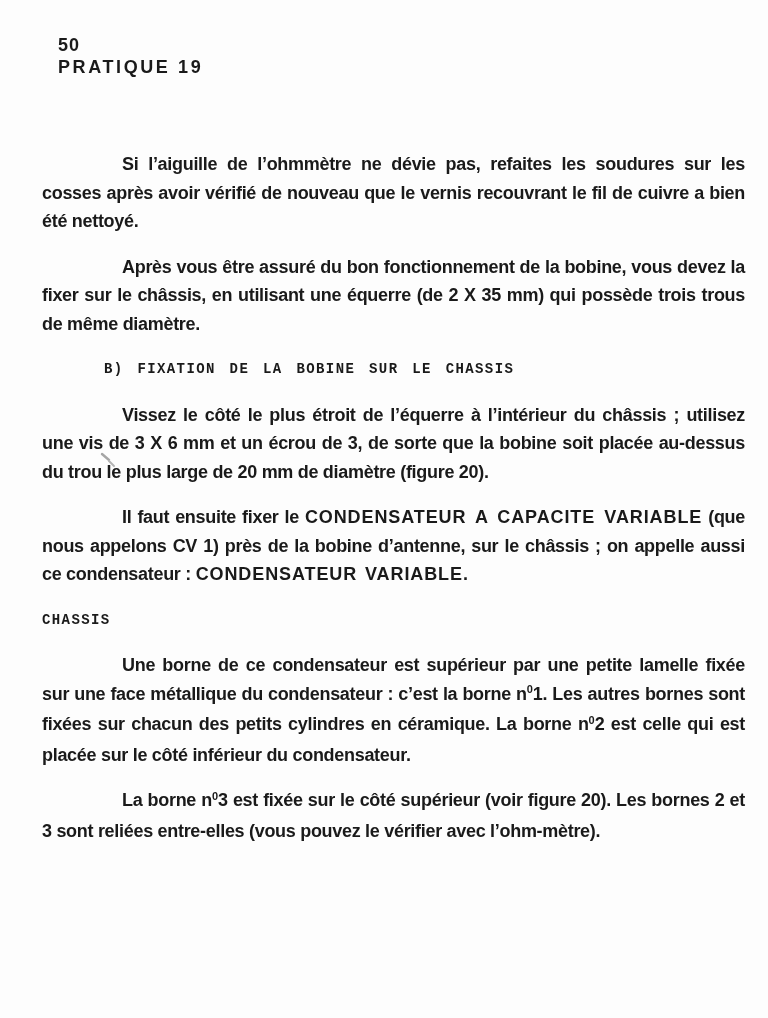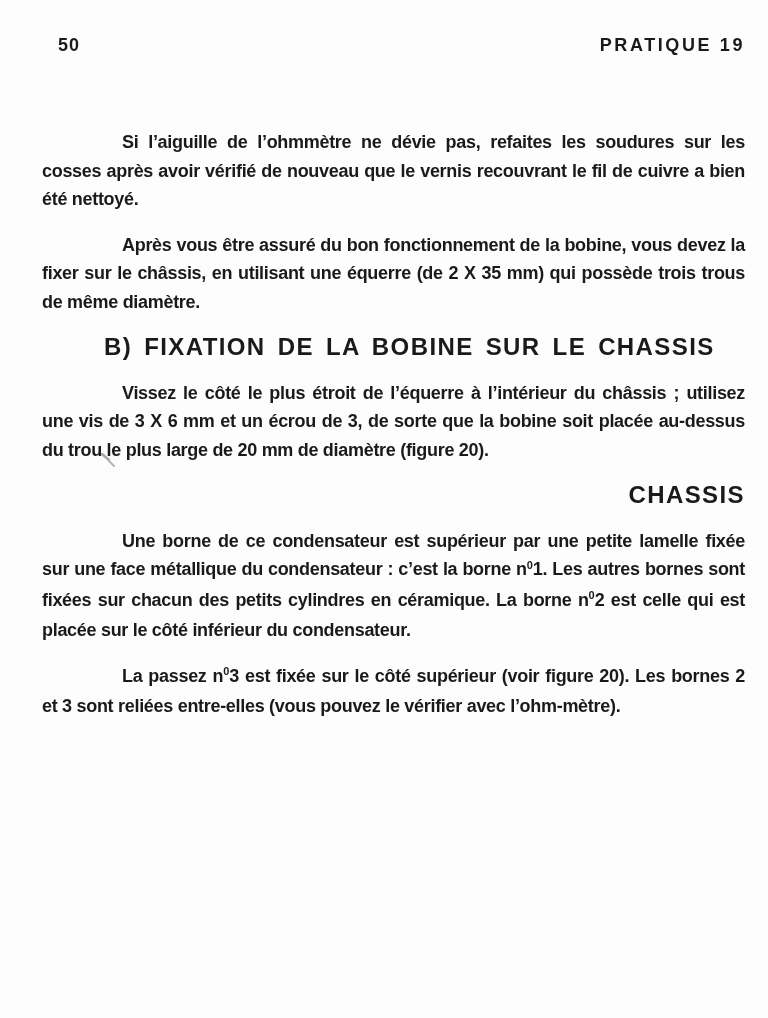--- a/index.html
+++ b/index.html
@@ -19,53 +19,55 @@
     color: #1a1a1a;
     overflow: hidden;
   }
   .page-header {
     display: flex;
     justify-content: space-between;
     align-items: baseline;
     padding-left: 16px;
     font-size: 18px;
     line-height: 22px;
+    flex-direction: column;
   }
   .page-num { letter-spacing: 1px; }
   .running-title { letter-spacing: 2.6px; }
   .page-text {
     margin-top: 72px;
     font-size: 18px;
     line-height: 28.5px;
     letter-spacing: -0.3px;
     text-align: justify;
   }
   p.para {
     margin: 4px 0 17px 0;
     text-indent: 80px;
   }
   h2.heading {
     margin: 8px 0 17px 0;
-    font-size: 24px;
+    font-size: 14px;
     font-weight: 700;
     line-height: 28.5px;
     text-indent: 62px;
     letter-spacing: 1.4px;
     word-spacing: 4px;
+    font-family: Liberation Mono, monospace;
   }
   h2.heading-c { text-indent: 0; }
   .hc-line1 {
     display: block;
     text-indent: 55px;
     text-align: justify;
     text-align-last: justify;
   }
   .hc-line2 {
     display: block;
-    text-align: right;
+    text-align: left;
   }
   .caps {
     letter-spacing: 0.9px;
     word-spacing: 2px;
   }
   .sup {
     font-size: 11px;
     position: relative;
     top: -6.5px;
     letter-spacing: 0;
@@ -93,28 +95,29 @@
 
     <p class="para">Si l’aiguille de l’ohmmètre ne dévie pas, refaites les soudures sur les cosses après avoir vérifié de nouveau que le vernis recouvrant le fil de cuivre a bien été nettoyé.</p>
 
     <p class="para">Après vous être assuré du bon fonctionnement de la bobine, vous devez la fixer sur le châssis, en utilisant une équerre (de 2 X 35 mm) qui possède trois trous de même diamètre.</p>
 
     <h2 class="heading">B) FIXATION DE LA BOBINE SUR LE CHASSIS</h2>
 
 
     <p class="para">Vissez le côté le plus étroit de l’équerre à l’intérieur du châssis ; utilisez une vis de 3 X 6 mm et un écrou de 3, de sorte que la bobine soit placée au-dessus du trou le plus large de 20 mm de diamètre (figure 20).</p>
 
+    <p class="para"><span>Il faut ensuite fixer le </span><span class="caps">CONDENSATEUR A CAPACITE VARIABLE</span><span> (que nous appelons CV 1) près de la bobine d’antenne, sur le châssis ; on appelle aussi ce condensateur : </span><span class="caps">CONDENSATEUR VARIABLE</span><span>.</span></p>
 
     <h2 class="heading heading-c">
         <span class="hc-line2">CHASSIS</span>
       </h2>
 
     <p class="para"><span>Une borne de ce condensateur est supérieur par une petite lamelle fixée sur une face métallique du condensateur : c’est la borne n</span><span class="sup">0</span><span>1. Les autres bornes sont fixées sur chacun des petits cylindres en céramique. La borne n</span><span class="sup">0</span><span>2 est celle qui est placée sur le côté inférieur du condensateur.</span></p>
 
-    <p class="para"><span>La passez n</span><span class="sup">0</span><span>3 est fixée sur le côté supérieur (voir figure 20). Les bornes 2 et 3 sont reliées entre-elles (vous pouvez le vérifier avec l’ohm-mètre).</span></p>
+    <p class="para"><span>La borne n</span><span class="sup">0</span><span>3 est fixée sur le côté supérieur (voir figure 20). Les bornes 2 et 3 sont reliées entre-elles (vous pouvez le vérifier avec l’ohm-mètre).</span></p>
 
   </main>
 
   <svg class="pencil-mark" viewBox="0 0 22 22" xmlns="http://www.w3.org/2000/svg">
     <line x1="4" y1="5" x2="11" y2="11" stroke="#a6a6a6" stroke-width="2.4" stroke-linecap="round"></line>
     <line x1="11" y1="12" x2="16" y2="17" stroke="#b4b4b4" stroke-width="2" stroke-linecap="round"></line>
   </svg>
 
 </div>
 

